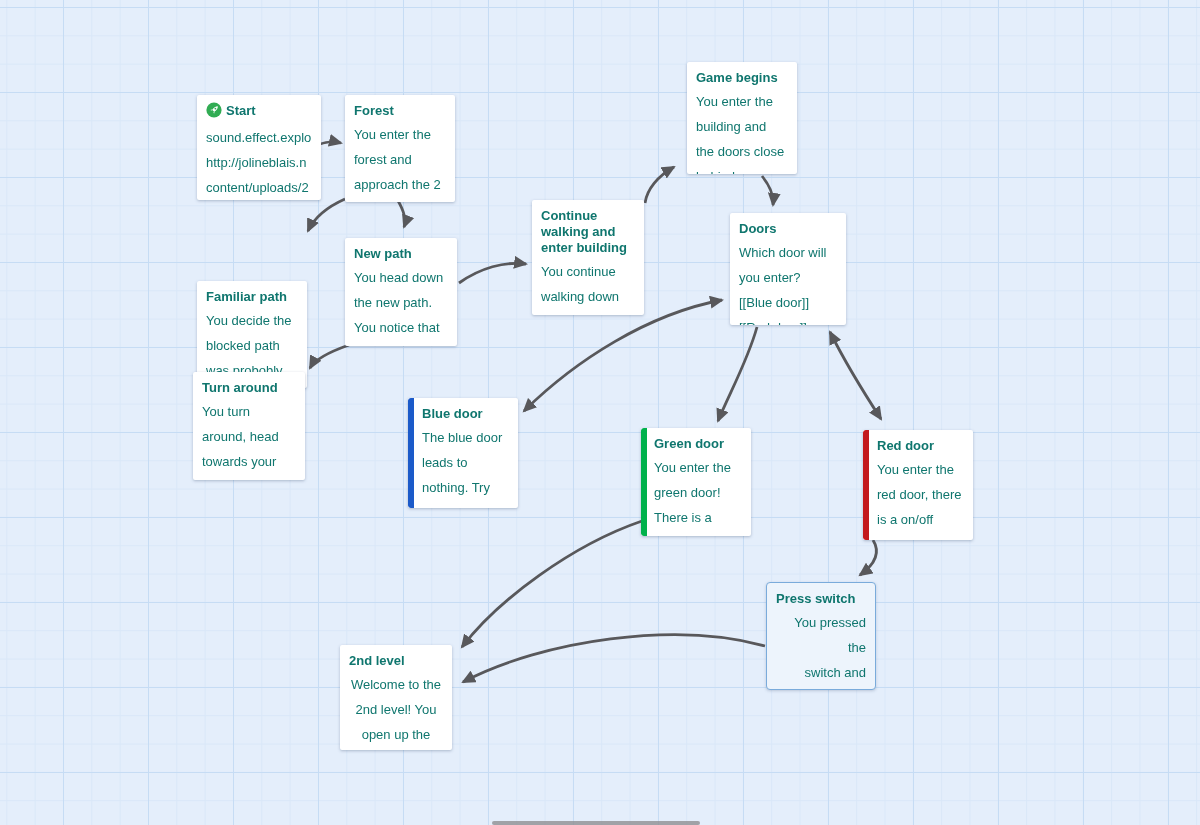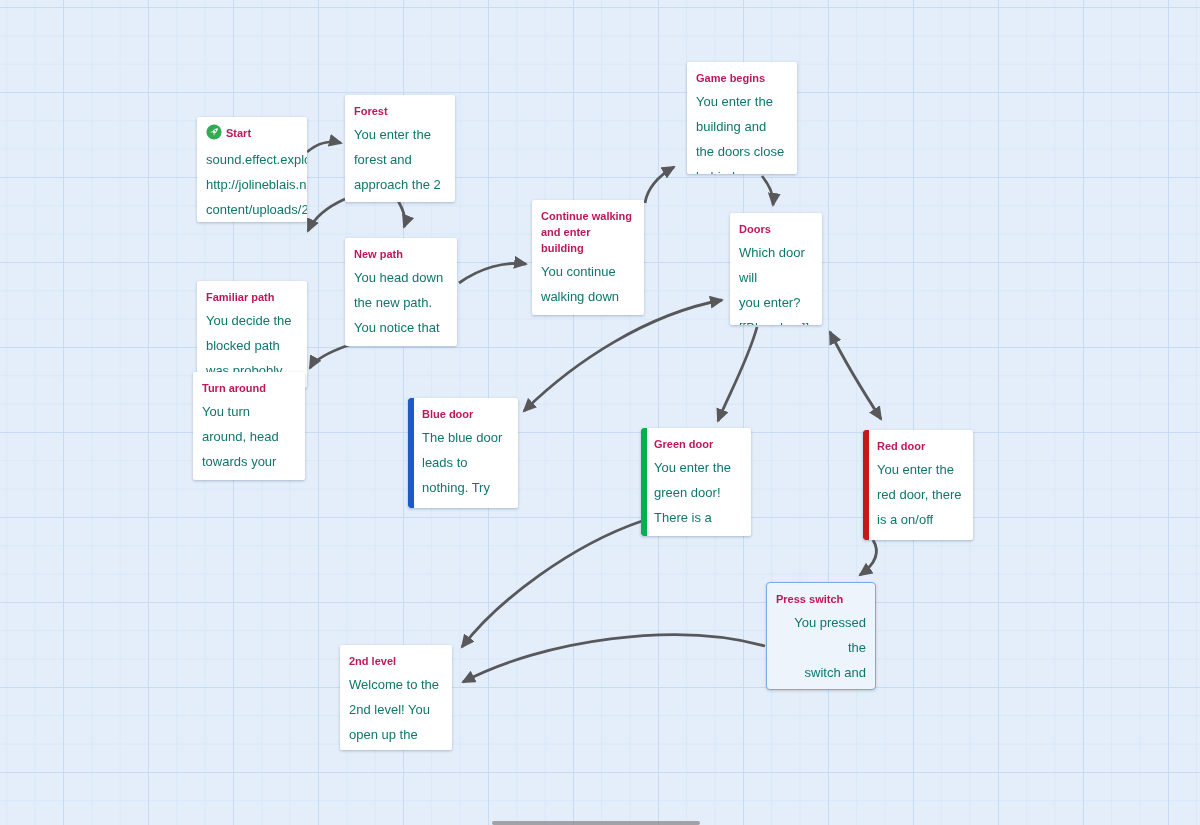--- a/index.html
+++ b/index.html
@@ -20,21 +20,21 @@
     background-position:-22px 7px,-22px 7px,-22px 7px,-22px 7px;
   }
   svg.edges{position:absolute;left:0;top:0;width:1200px;height:825px;}
   .node{
     position:absolute;background:#ffffff;border-radius:2px;
     box-shadow:0 1px 3px rgba(60,80,115,.35);
     padding:8px 9px;box-sizing:border-box;overflow:hidden;
     cursor:pointer;
   }
   .node .title{
-    font-size:11px;font-weight:bold;color:#be185d;
+    font-size:13px;font-weight:bold;color:#0f766e;
     line-height:16px;margin-bottom:3px;display:flex;align-items:flex-start;gap:4px;
   }
   .node .title .ticon{flex:0 0 auto;margin-top:-1px;}
   .node .body{
     font-size:13px;color:#0f766e;line-height:25px;white-space:pre-line;
   }
   .node.accented{padding-left:14px;}
   .accent{
     position:absolute;left:0;top:0;bottom:0;width:6px;border-radius:3px 0 0 3px;
   }
@@ -69,21 +69,21 @@
       <path d="M645,203 C647,189 658,176 674,167" fill="none" stroke="#58585b" stroke-width="2.8" marker-end="url(#arrowEnd)"></path>
       <path d="M762,176 C770,186 774,196 773,205" fill="none" stroke="#58585b" stroke-width="2.8" marker-end="url(#arrowEnd)"></path>
       <path d="M524,411 C576,360 648,314 722,300" fill="none" stroke="#58585b" stroke-width="2.8" marker-end="url(#arrowEnd)" marker-start="url(#arrowStart)"></path>
       <path d="M757,327 C748,360 729,394 718,421" fill="none" stroke="#58585b" stroke-width="2.8" marker-end="url(#arrowEnd)"></path>
       <path d="M830,332 C845,362 866,396 881,419" fill="none" stroke="#58585b" stroke-width="2.8" marker-end="url(#arrowEnd)" marker-start="url(#arrowStart)"></path>
       <path d="M873,540 C881,553 874,565 860,575" fill="none" stroke="#58585b" stroke-width="2.8" marker-end="url(#arrowEnd)"></path>
       <path d="M642,521 C572,545 498,600 462,647" fill="none" stroke="#58585b" stroke-width="2.8" marker-end="url(#arrowEnd)"></path>
       <path d="M765,646 C676,621 543,640 463,682" fill="none" stroke="#58585b" stroke-width="2.8" marker-end="url(#arrowEnd)"></path>
     </svg>
   <div id="nodes">
-      <div class="node" style="left: 197px; top: 95px; width: 110px; height: 105px; margin-top: 22px;">
+      <div class="node" style="left: 197px; top: 95px; width: 124px; height: 105px;">
         <div class="title">
           <span><svg class="ticon" width="16" height="16" viewBox="0 0 20 20">
               <circle cx="10" cy="10" r="9.5" fill="#31ac53"></circle>
               <g transform="rotate(45 10 10)" fill="#ffffff">
                 <path d="M10 3.2 C12 5.2 12.6 8 11.6 11.4 L8.4 11.4 C7.4 8 8 5.2 10 3.2 Z"></path>
                 <path d="M8.3 10.5 L6.6 13.2 L8.6 12.4 Z"></path>
                 <path d="M11.7 10.5 L13.4 13.2 L11.4 12.4 Z"></path>
                 <circle cx="10" cy="7.6" r="1.1" fill="#31ac53"></circle>
               </g>
             </svg></span>
@@ -135,21 +135,21 @@
 people walking</div>
       </div>
       <div class="node" style="left: 532px; top: 200px; width: 112px; height: 115px;">
         <div class="title">
           <span>Continue walking and enter building</span>
         </div>
         <div class="body">You continue
 walking down
 the new path</div>
       </div>
-      <div class="node" style="left: 730px; top: 213px; width: 92px; height: 112px;">
+      <div class="node" style="left: 730px; top: 213px; width: 116px; height: 112px;">
         <div class="title">
           <span>Doors</span>
         </div>
         <div class="body">Which door will
 you enter?
 [[Blue door]]
 [[Red door]]
 [[Green door]]</div>
       </div>
       <div class="node" style="left: 193px; top: 372px; width: 112px; height: 108px;">
@@ -198,21 +198,21 @@
       <div class="node selected" style="left: 766px; top: 582px; width: 110px; height: 108px;">
         <div class="title">
           <span>Press switch</span>
         </div>
         <div class="body">You pressed the
 switch and were
 elevated to the
 second floor of
 the building!</div>
       </div>
-      <div class="node" style="left: 340px; top: 645px; width: 112px; height: 105px;">
+      <div class="node" style="left: 340px; top: 645px; width: 112px; height: 105px; text-align: center;">
         <div class="title">
           <span>2nd level</span>
         </div>
         <div class="body">Welcome to the
 2nd level! You
 open up the
 door and
 explore around</div>
       </div>
     </div>

